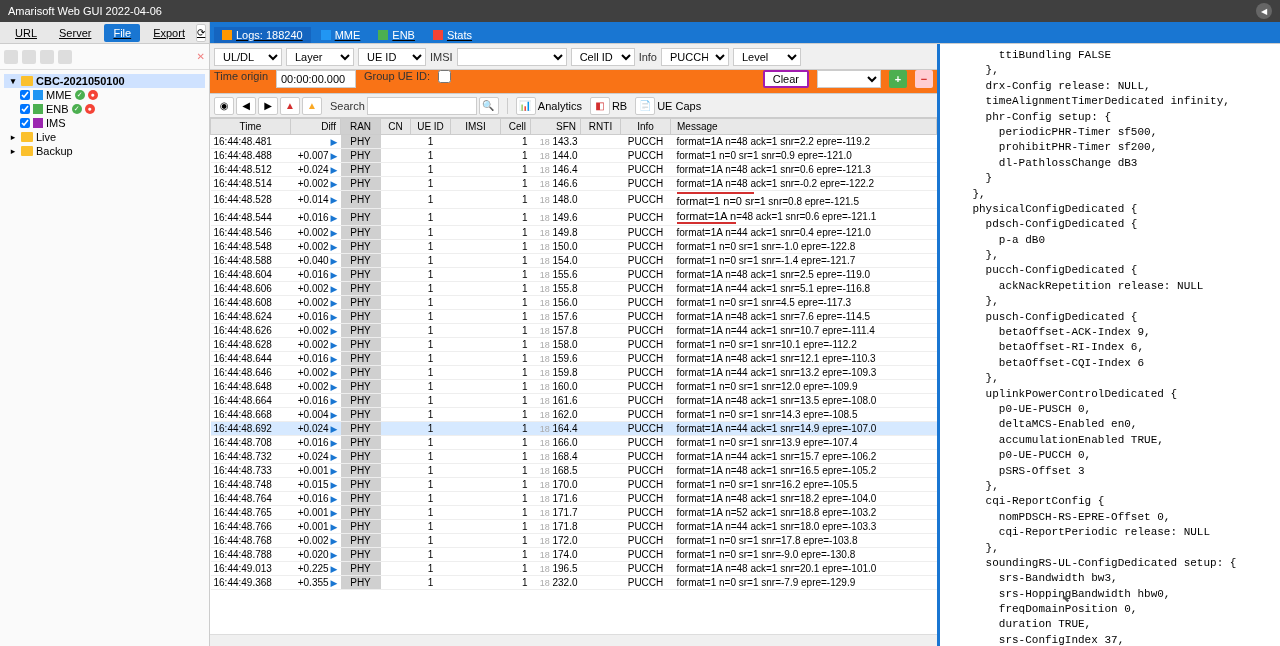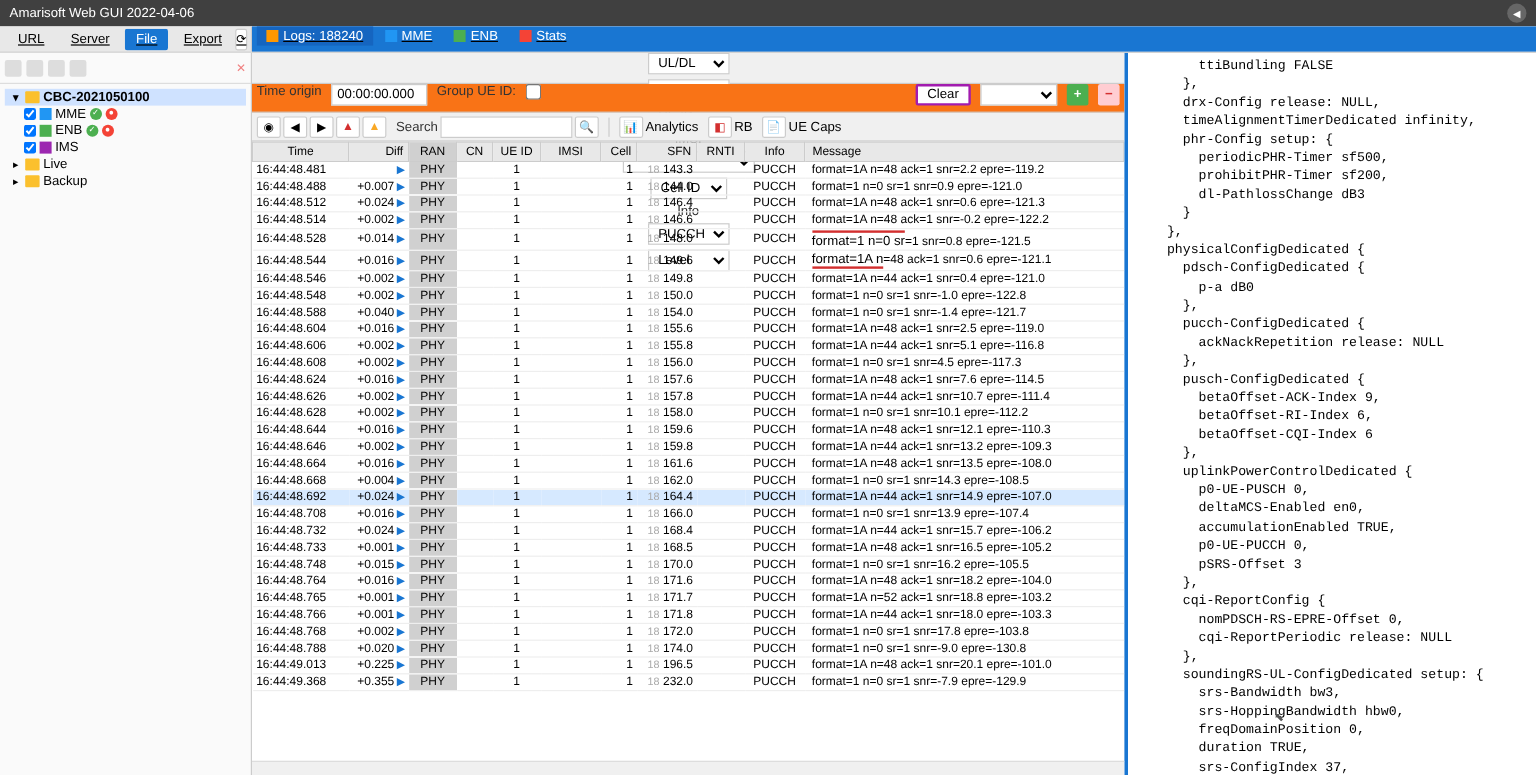--- a/index.html
+++ b/index.html
@@ -6,21 +6,21 @@
 body { background: #fff; overflow: hidden; }
 .header { background: #404040; color: #fff; height: 22px; display: flex; align-items: center; padding: 0 8px; justify-content: space-between; }
 .header-title { font-size: 11px; }
 .header-collapse { width: 16px; height: 16px; background: rgba(255,255,255,0.2); border-radius: 50%; display: flex; align-items: center; justify-content: center; cursor: pointer; }
 .header-collapse::before { content: "◀"; font-size: 8px; }
 .toolbar { height: 22px; display: flex; background: #e8e8e8; border-bottom: 1px solid #ccc; text-decoration: underline; }
 .toolbar-left { display: flex; align-items: center; padding: 0 4px; border-right: 1px solid #ccc; width: 210px; }
 .toolbar-btn { padding: 2px 8px; margin: 0 2px; border: 1px solid transparent; cursor: pointer; border-radius: 2px; }
 .toolbar-btn.active { background: #1976d2; color: #fff; }
 .toolbar-right { display: flex; align-items: center; flex: 1; padding: 0 4px; }
-.tab-bar { display: flex; align-items: flex-start; gap: 2px; }
+.tab-bar { display: flex; align-items: flex-end; gap: 2px; }
 .tab-item { padding: 2px 8px; display: flex; align-items: center; gap: 4px; cursor: pointer; }
 .tab-item.active { background: #1565c0; }
 .icon-sq { width: 10px; height: 10px; display: inline-block; }
 .icon-logs { background: #ff9800; }
 .icon-mme { background: #2196f3; }
 .icon-enb { background: #4caf50; }
 .icon-stats { background: #f44336; }
 .main { display: flex; height: calc(100vh - 44px); }
 .sidebar { width: 210px; border-right: 1px solid #ccc; background: #fafafa; display: flex; flex-direction: column; }
 .sidebar-tools { height: 26px; border-bottom: 1px solid #ddd; display: flex; align-items: center; padding: 0 4px; justify-content: space-between; }
@@ -31,21 +31,21 @@
 .tree-node.l1 { padding-left: 16px; }
 .tree-node.sel { background: #cfe2ff; font-weight: bold; }
 .tree-exp { width: 10px; display: inline-block; text-align: center; font-size: 9px; }
 .tree-folder { width: 12px; height: 10px; background: #fbc02d; display: inline-block; border-radius: 1px; }
 .tree-chk { width: 10px; height: 10px; }
 .badge { width: 10px; height: 10px; border-radius: 50%; display: inline-block; font-size: 7px; text-align: center; line-height: 10px; color: #fff; }
 .badge.g { background: #4caf50; }
 .badge.r { background: #f44336; }
 .content { flex: 1; display: flex; overflow: hidden; }
 .log-panel { flex: 1; display: flex; flex-direction: column; border-right: 3px solid #1976d2; overflow: hidden; min-width: 0; }
-.filter-bar { height: 26px; background: #f0f0f0; border-bottom: 1px solid #ccc; display: flex; align-items: center; padding: 0 4px; gap: 4px; flex-direction: column; }
+.filter-bar { height: 26px; background: #f0f0f0; border-bottom: 1px solid #ccc; display: flex; align-items: center; padding: 0 4px; gap: 4px; }
 .filter-sel { border: 1px solid #ccc; padding: 1px 4px; background: #fff; height: 18px; font-size: 11px; }
 .filter-sel.w60 { width: 68px; }
 .filter-sel.w70 { width: 64px; }
 .filter-sel.w100 { width: 110px; }
 .origin-bar { height: 24px; background: #f97316; border-bottom: 1px solid #ccc; display: flex; align-items: flex-start; padding: 0 4px; gap: 8px; }
 .origin-input { border: 1px solid #ccc; padding: 1px 4px; width: 80px; height: 18px; }
 .action-bar { height: 24px; background: #f0f0f0; border-bottom: 1px solid #ccc; display: flex; align-items: center; padding: 0 4px; gap: 2px; }
 .action-btn { width: 20px; height: 18px; border: 1px solid #ccc; background: #fff; cursor: pointer; display: flex; align-items: center; justify-content: center; font-size: 10px; border-radius: 2px; }
 .action-group { display: flex; gap: 2px; margin-right: 6px; }
 .search-input { border: 1px solid #ccc; padding: 1px 4px; width: 110px; height: 18px; }
@@ -441,20 +441,33 @@
                 <td class="col-cn"></td>
                 <td class="col-ueid">1</td>
                 <td class="col-imsi"></td>
                 <td class="col-cell">1</td>
                 <td class="col-sfn"><span class="sfn-pre">18</span> 159.8</td>
                 <td class="col-rnti"></td>
                 <td class="col-info">PUCCH</td>
                 <td class="col-msg">format=1A n=44 ack=1 snr=13.2 epre=-109.3</td>
               </tr>
               <tr>
+                <td class="col-time">16:44:48.648</td>
+                <td class="col-diff">+0.002<span class="dir-arrow">▶</span></td>
+                <td class="col-ran">PHY</td>
+                <td class="col-cn"></td>
+                <td class="col-ueid">1</td>
+                <td class="col-imsi"></td>
+                <td class="col-cell">1</td>
+                <td class="col-sfn"><span class="sfn-pre">18</span> 160.0</td>
+                <td class="col-rnti"></td>
+                <td class="col-info">PUCCH</td>
+                <td class="col-msg">format=1 n=0 sr=1 snr=12.0 epre=-109.9</td>
+              </tr>
+              <tr>
                 <td class="col-time">16:44:48.664</td>
                 <td class="col-diff">+0.016<span class="dir-arrow">▶</span></td>
                 <td class="col-ran">PHY</td>
                 <td class="col-cn"></td>
                 <td class="col-ueid">1</td>
                 <td class="col-imsi"></td>
                 <td class="col-cell">1</td>
                 <td class="col-sfn"><span class="sfn-pre">18</span> 161.6</td>
                 <td class="col-rnti"></td>
                 <td class="col-info">PUCCH</td>

